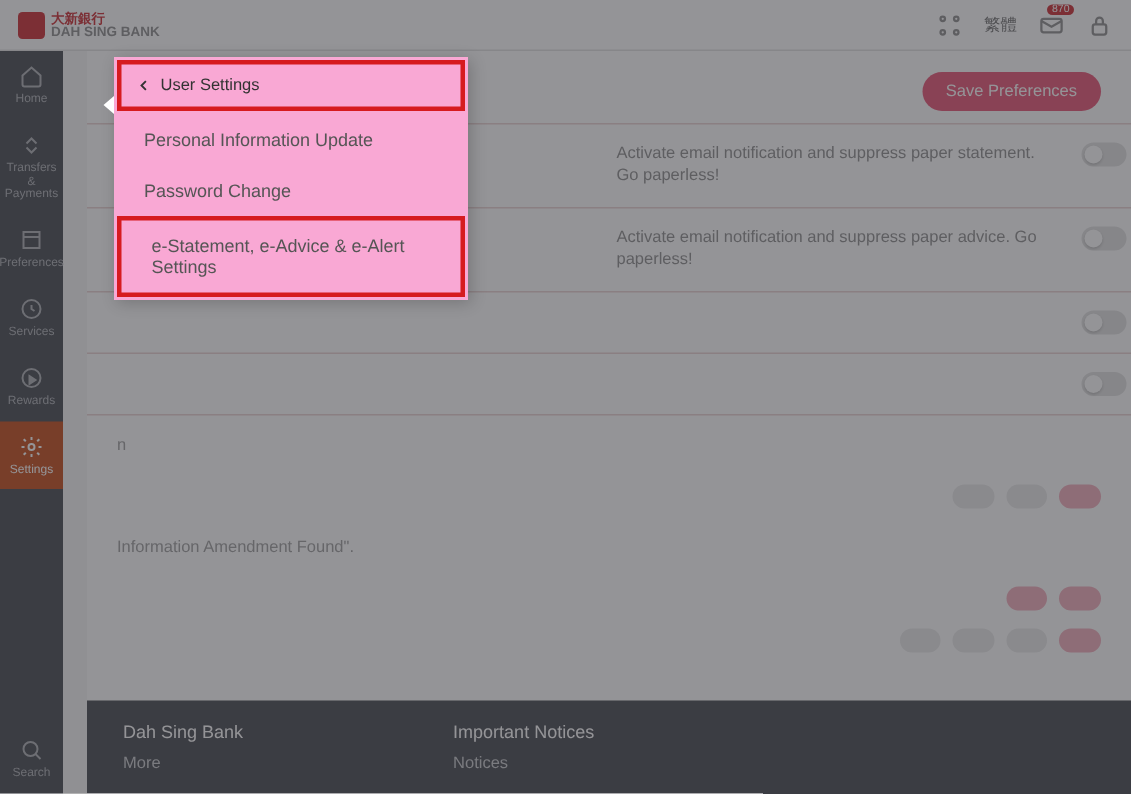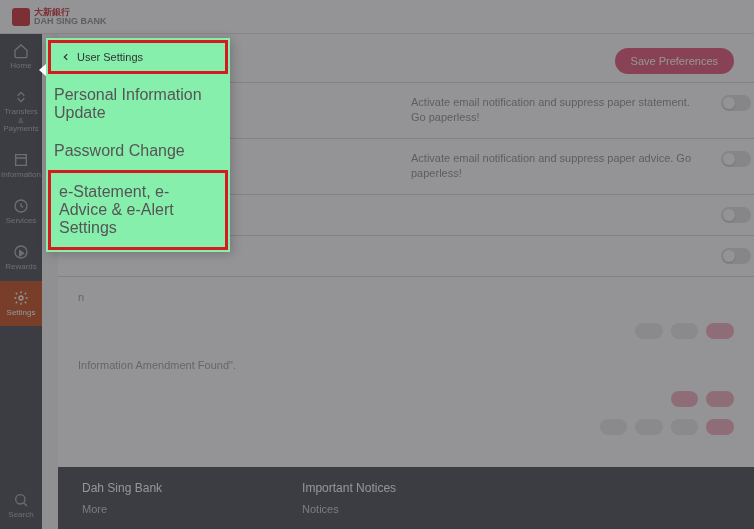--- a/index.html
+++ b/index.html
@@ -30,59 +30,83 @@
 .toggle{width:30px;height:16px;background:#e0e0e0;border-radius:8px;position:relative;flex-shrink:0}
 .toggle::after{content:"";position:absolute;width:12px;height:12px;background:#fff;border-radius:50%;top:2px;left:2px;box-shadow:0 1px 2px rgba(0,0,0,.2)}
 .extra-section{padding:14px 20px;font-size:11px;color:#999}
 .extra-row{display:flex;justify-content:flex-end;gap:8px;padding:6px 20px}
 .pill{background:#e8e8e8;border-radius:10px;padding:3px 10px;font-size:9px;color:#aaa}
 .pill.pink{background:#f2a8b8}
 .footer{position:absolute;bottom:0;left:0;right:0;background:#3a3e45;color:#c5c7ca;padding:14px 24px;display:flex;gap:140px;font-size:11px}
 .footer-col{display:flex;flex-direction:column;gap:8px}
 .footer-title{color:#fff;font-size:12px}
 .overlay{position:absolute;inset:0;background:rgba(60,60,65,.55);z-index:10}
-.sub-panel{position:absolute;left:46px;top:38px;width:184px;background:#86efac;box-shadow:2px 2px 10px rgba(0,0,0,.2);z-index:20}
+.sub-panel{position:absolute;left:76px;top:38px;width:236px;background:#f9a8d4;box-shadow:2px 2px 10px rgba(0,0,0,.2);z-index:20}
 .sub-header{display:flex;align-items:center;padding:8px 10px;border:3px solid #d61b1f;margin:2px;cursor:pointer;gap:6px}
 .sub-header svg{width:10px;height:10px}
 .sub-header-text{font-size:11px;color:#333}
-.sub-item{padding:10px 8px;font-size:16px;color:#555;cursor:pointer}
+.sub-item{padding:10px 20px;font-size:12px;color:#555;cursor:pointer}
 .sub-item.highlighted{border:3px solid #d61b1f;margin:0 2px 2px}
 .sub-tail{position:absolute;left:-7px;top:26px;width:0;height:0;border-top:6px solid transparent;border-bottom:6px solid transparent;border-right:7px solid #fff}
 </style>
 </head>
 <body>
 
 <div class="topbar">
   <div class="logo">
     <div class="logo-mark"></div>
     <div>
       <div class="logo-text">大新銀行</div>
       <div class="logo-text" style="color:#888">DAH SING BANK</div>
     </div>
   </div>
+  <div class="topbar-right">
+    <div class="top-icon">
+        <svg viewBox="0 0 24 24" fill="none" stroke="currentColor" stroke-width="2">
+          <circle cx="6" cy="6" r="2"></circle>
+          <circle cx="18" cy="6" r="2"></circle>
+          <circle cx="6" cy="18" r="2"></circle>
+          <circle cx="18" cy="18" r="2"></circle>
+        </svg>
+      </div>
+    <div class="chi">繁體</div>
+    <div class="top-icon badge-wrap">
+      <svg viewBox="0 0 24 24" fill="none" stroke="currentColor" stroke-width="2">
+          <rect x="3" y="6" width="18" height="12" rx="2"></rect>
+          <path d="M3 8l9 5 9-5"></path>
+        </svg>
+      <span class="badge">870</span>
+    </div>
+    <div class="top-icon">
+        <svg viewBox="0 0 24 24" fill="none" stroke="currentColor" stroke-width="2">
+          <rect x="6" y="11" width="12" height="9" rx="2"></rect>
+          <path d="M9 11V8a3 3 0 016 0v3"></path>
+        </svg>
+      </div>
+  </div>
 </div>
 
 <div class="sidebar">
   <div class="side-item">
       <svg viewBox="0 0 24 24" fill="none" stroke="currentColor" stroke-width="2">
         <path d="M3 11l9-8 9 8v9a2 2 0 01-2 2H5a2 2 0 01-2-2z"></path>
       </svg>
       <span>Home</span>
     </div>
   <div class="side-item">
       <svg viewBox="0 0 24 24" fill="none" stroke="currentColor" stroke-width="2">
         <path d="M7 10l5-5 5 5M7 14l5 5 5-5"></path>
       </svg>
       <span>Transfers &amp; Payments</span>
     </div>
   <div class="side-item">
       <svg viewBox="0 0 24 24" fill="none" stroke="currentColor" stroke-width="2">
         <path d="M4 4h16v16H4zM4 9h16"></path>
       </svg>
-      <span>Information</span>
+      <span>Preferences</span>
     </div>
   <div class="side-item">
       <svg viewBox="0 0 24 24" fill="none" stroke="currentColor" stroke-width="2">
         <circle cx="12" cy="12" r="9"></circle>
         <path d="M12 8v4l3 2"></path>
       </svg>
       <span>Services</span>
     </div>
   <div class="side-item">
       <svg viewBox="0 0 24 24" fill="none" stroke="currentColor" stroke-width="2">

